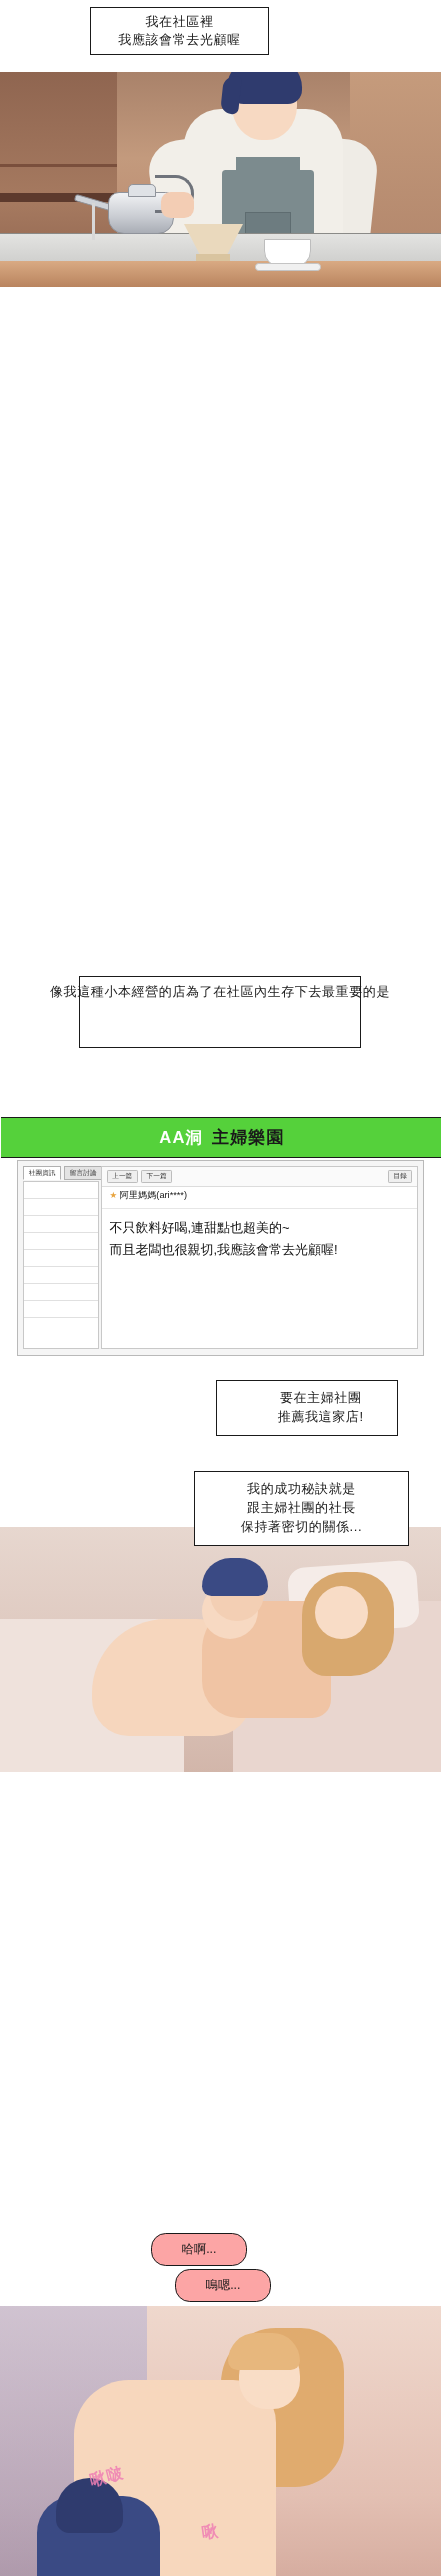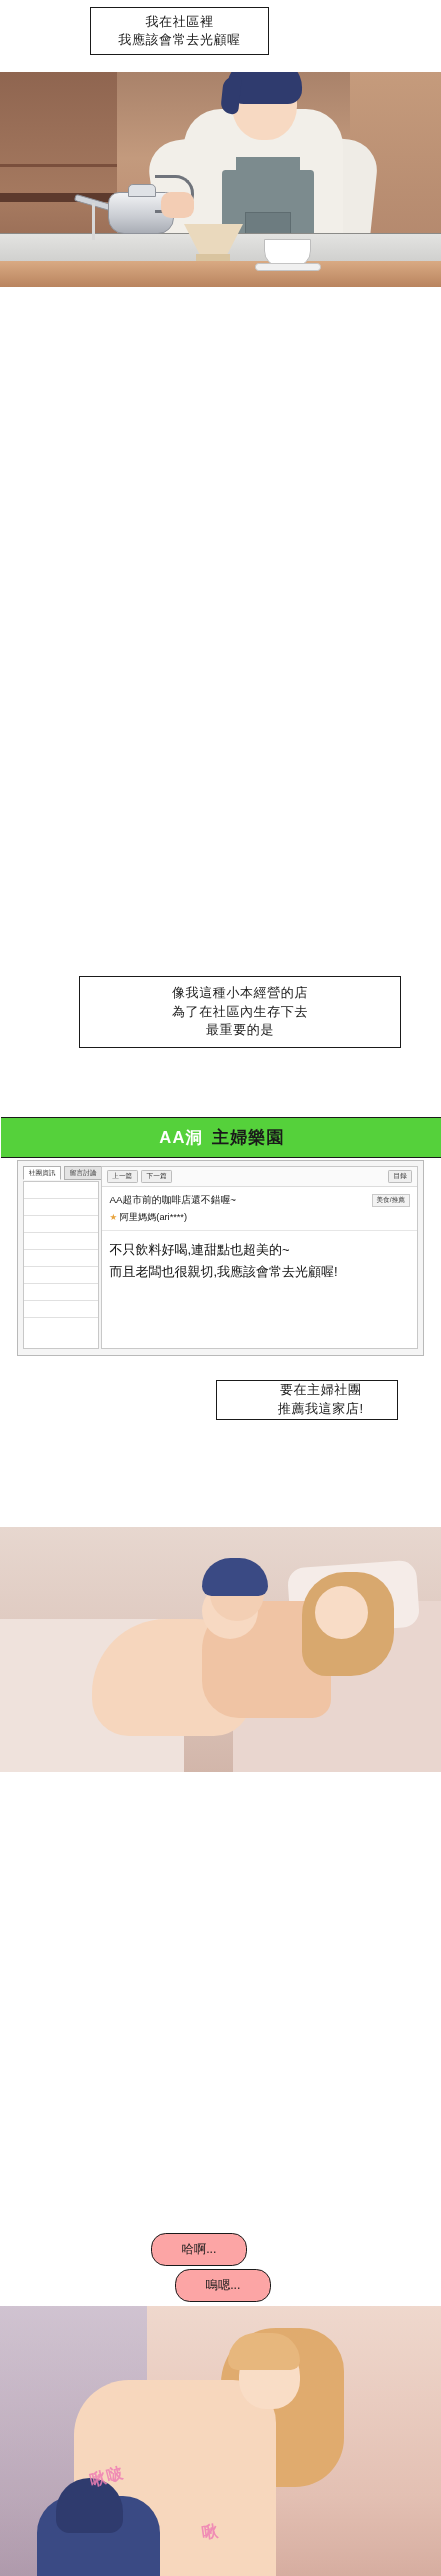--- a/index.html
+++ b/index.html
@@ -375,21 +375,21 @@
     <div class="p1-handle"></div>
     <div class="p1-hand"></div>
     <div class="p1-pour"></div>
 
     <div class="p1-dripper"></div>
     <div class="p1-dripperbase"></div>
     <div class="p1-cup"></div>
     <div class="p1-saucer"></div>
   </div>
 
-  <div class="box" style="left:79px; top:976px; width:322px; height:72px; display:flex; flex-direction:column; justify-content:center;">
+  <div class="box" style="left:79px; top:976px; width:282px; height:72px; display:flex; flex-direction:row; justify-content:center;">
     <span class="ln">像我這種小本經營的店</span>
     <span class="ln">為了在社區內生存下去</span>
     <span class="ln">最重要的是</span>
   </div>
 
   <div class="forum">
 
     <div class="forum-head">
       <span class="t1">AA洞</span>
       <span class="t2">主婦樂園</span>
@@ -411,42 +411,43 @@
       <div class="row"></div>
     </div>
 
     <div class="f-main">
       <div class="f-nav">
         <div class="f-btn">上一篇</div>
         <div class="f-btn">下一篇</div>
         <div class="f-btn right">目錄</div>
       </div>
 
-      <div class="f-title">
-        <span class="txt">AA超市前的咖啡店還不錯喔~</span>
-        <span class="f-cat">美食/推薦</span>
-      </div>
 
       <div class="f-author">
         <span class="f-star">★</span>
         <span>阿里媽媽(ari****)</span>
       </div>
 
       <div class="f-body">
         <div>不只飲料好喝,連甜點也超美的~</div>
         <div>而且老闆也很親切,我應該會常去光顧喔!</div>
       </div>
     </div>
   </div>
 
-  <div class="box" style="left:216px; top:1380px; width:182px; height:40px; display:flex; flex-direction:column; justify-content:center;padding-left:36px;">
+  <div class="box" style="left:216px; top:1380px; width:182px; height:56px; display:flex; flex-direction:column; justify-content:center;padding-left:36px;">
     <span class="ln">要在主婦社團</span>
     <span class="ln">推薦我這家店!</span>
   </div>
 
+  <div class="box" style="left:194px; top:1471px; width:215px; height:75px; display:flex; flex-direction:column; justify-content:center; z-index:40;">
+    <span class="ln">我的成功秘訣就是</span>
+    <span class="ln">跟主婦社團的社長</span>
+    <span class="ln">保持著密切的關係...</span>
+  </div>
 
   <div class="p3 artpanel">
     <div class="p3-sheetL"></div>
     <div class="p3-sheetR"></div>
     <div class="p3-pillow"></div>
     <div class="p3-f1"></div>
     <div class="p3-m1"></div>
     <div class="p3-f1h"></div>
     <div class="p3-m1h"></div>
     <div class="p3-m1hair"></div>

